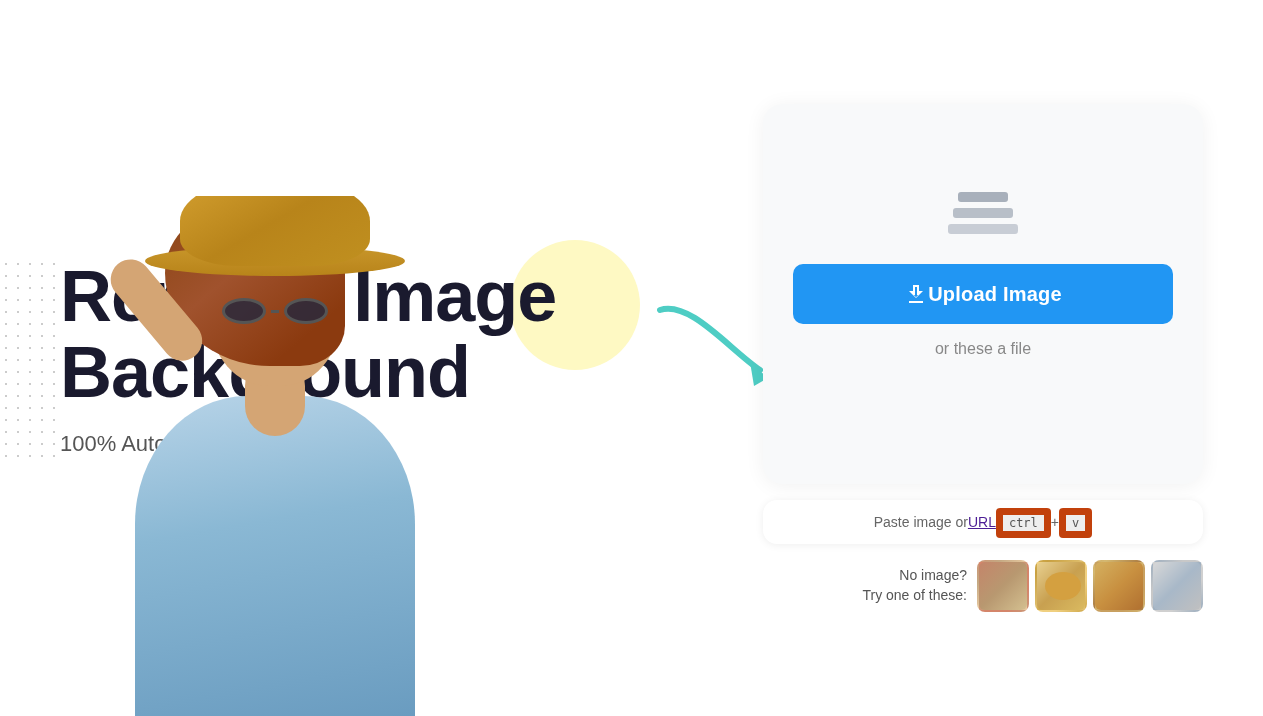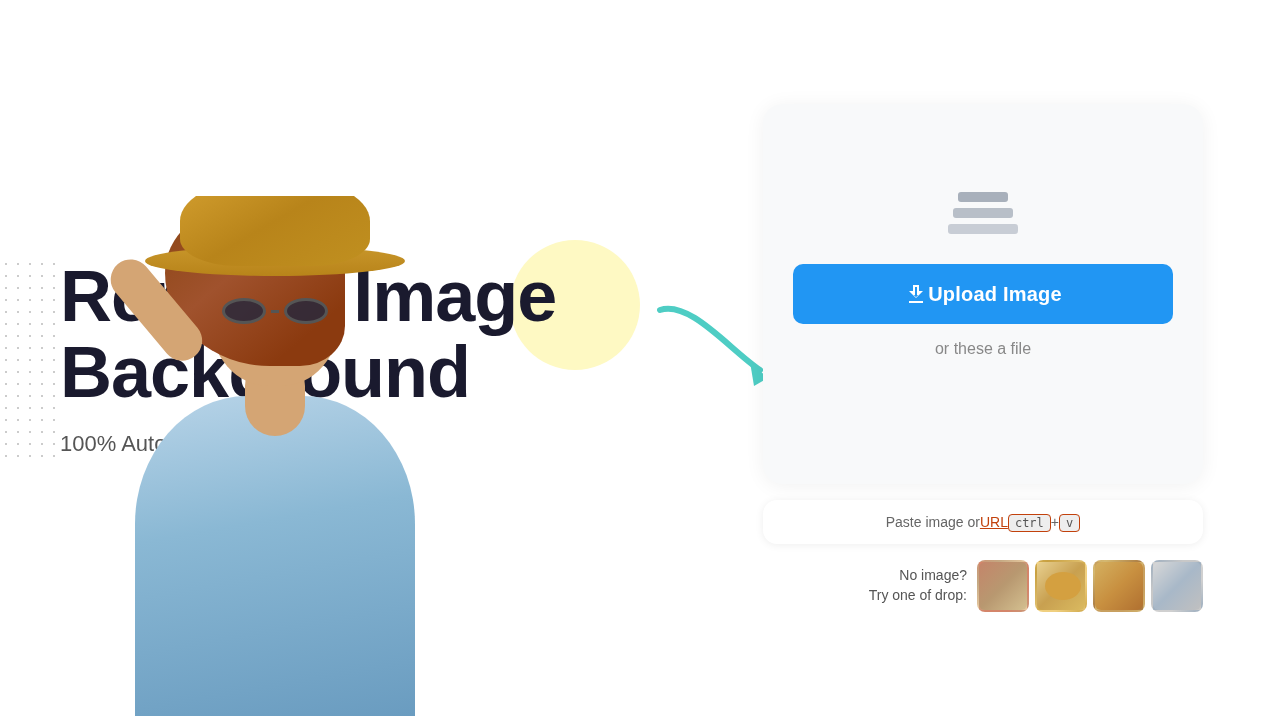--- a/index.html
+++ b/index.html
@@ -152,29 +152,29 @@
       display: flex;
       align-items: center;
       justify-content: center;
       gap: 0;
       font-size: 14px;
       color: #666;
       box-shadow: 0 1px 8px rgba(0,0,0,0.07);
     }
 
     .paste-url-link {
-      color: #c2410c;
+      color: #4c1d95;
       text-decoration: underline;
       cursor: pointer;
       font-weight: 500;
     }
 
     .kbd {
       background: #eee;
-      border: 1px solid #c2410c;
+      border: 7px solid #c2410c;
       border-radius: 4px;
       padding: 1px 6px;
       font-size: 12px;
       color: #555;
       font-family: monospace;
     }
 
     
     .try-section {
       display: flex;
@@ -299,21 +299,21 @@
       </span>
       <span>+</span>
       <span>
         <kbd class="kbd">v</kbd>
       </span>
     </div>
 
     <div class="try-section">
       <div class="try-label">
         <div>No image?</div>
-        <div>Try one of drop:</div>
+        <div>Try one of these:</div>
       </div>
       <div class="sample-images">
         <div class="sample-thumb thumb-1" title="Woman">
 
           <div style="width:100%;height:100%;background:linear-gradient(135deg,#c4856a 0%,#b89870 50%,#d4c090 100%);"></div>
         </div>
         <div class="sample-thumb thumb-2" title="Dog">
           <div style="width:100%;height:100%;background:linear-gradient(135deg,#e8d090 0%,#c8a050 50%,#daba60 100%);position:relative;">
             <div style="position:absolute;top:10px;left:8px;width:36px;height:28px;background:#d4a040;border-radius:50%;"></div>
           </div>

